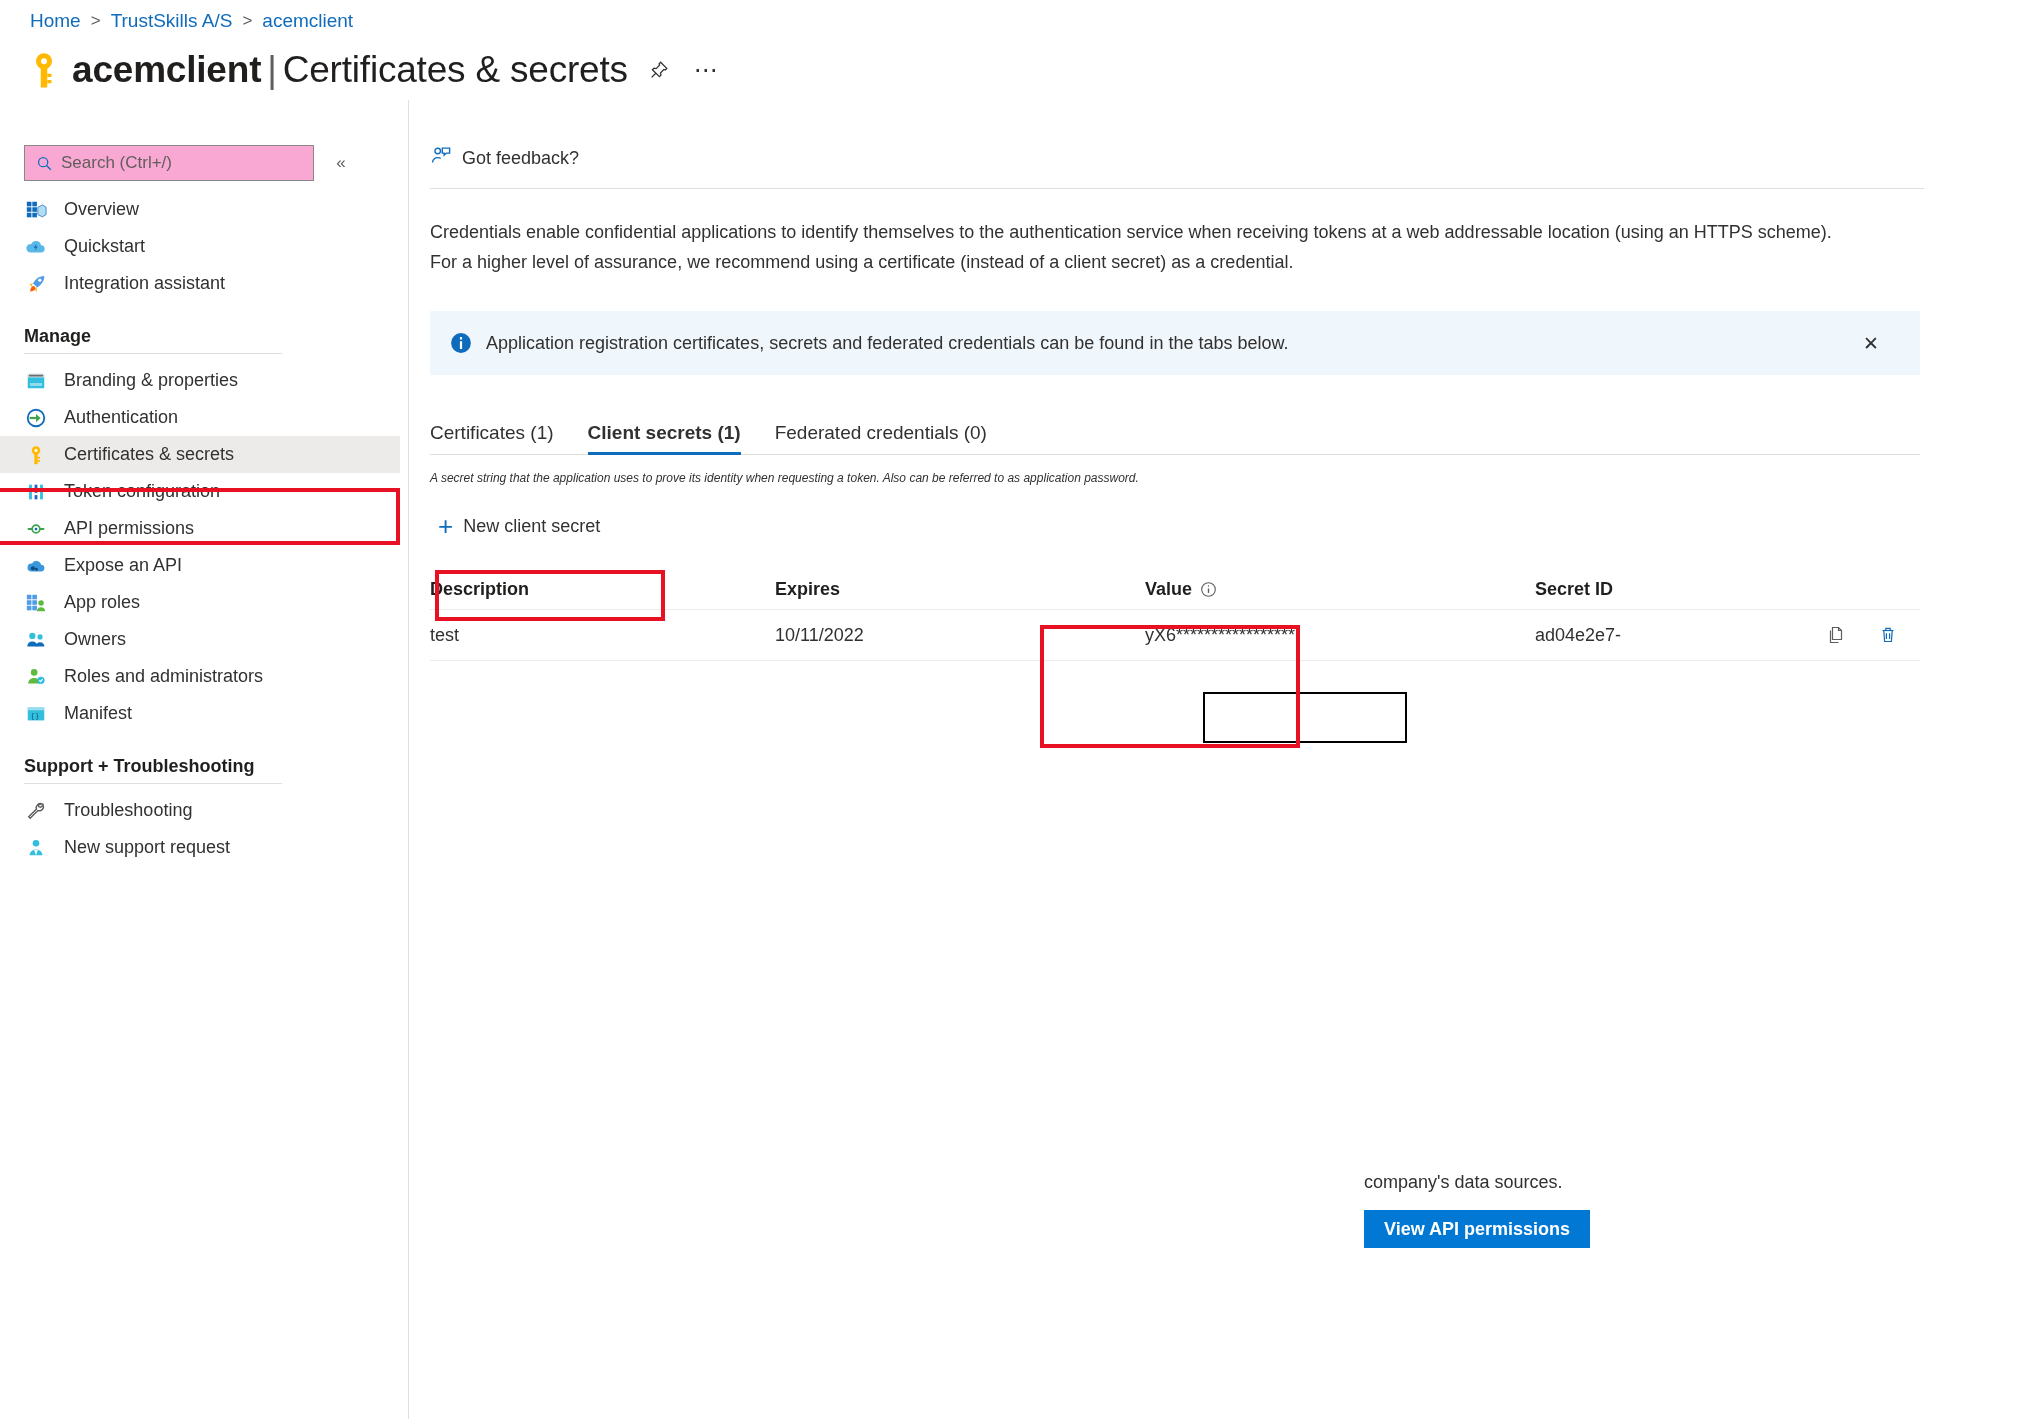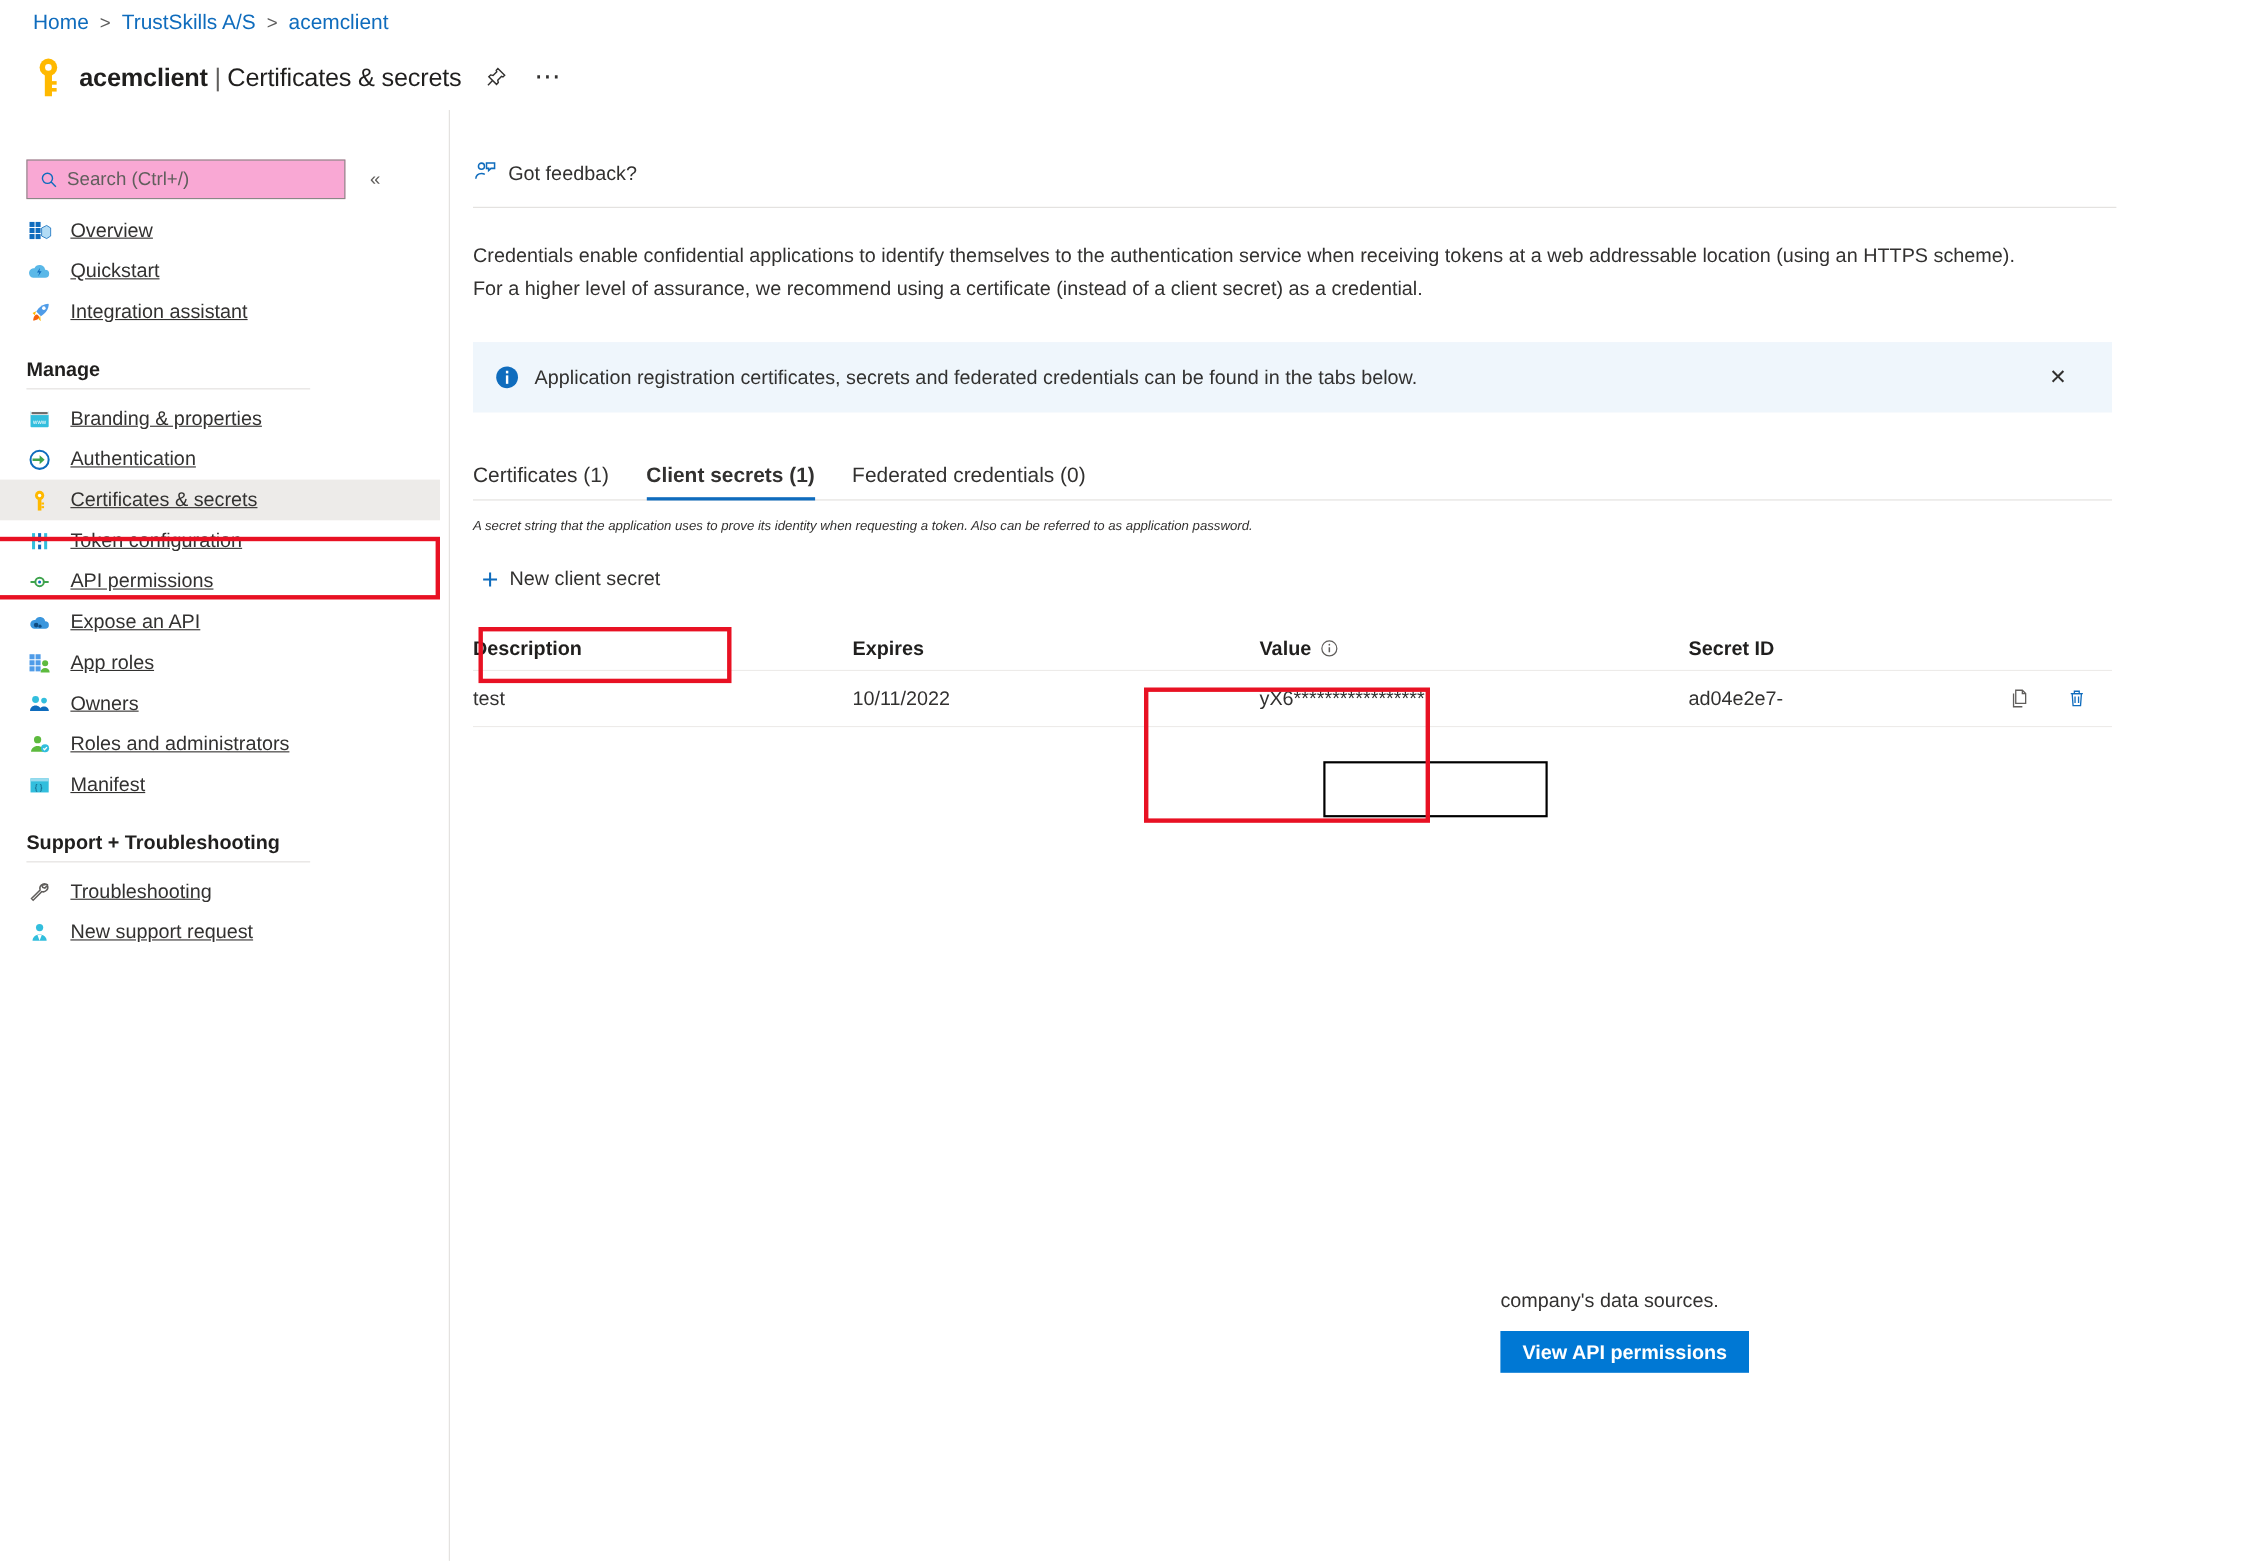--- a/index.html
+++ b/index.html
@@ -25,21 +25,21 @@
 
   
   .title-row {
     position: absolute;
     left: 24px; top: 48px;
     display: flex; align-items: center;
     height: 44px;
   }
   .title-icon { width: 40px; height: 40px; margin-right: 8px; flex: 0 0 auto; }
   .page-title {
-    font-size: 23px; font-weight: 600; color: #201f1e;
+    font-size: 37px; font-weight: 600; color: #201f1e;
     letter-spacing: -0.2px; white-space: nowrap;
   }
   .page-title .sep { font-weight: 300; color: #605e5c; margin: 0 6px; }
   .page-title .sub { font-weight: 400; color: #201f1e; }
   .title-btn {
     width: 34px; height: 34px; margin-left: 14px;
     display: flex; align-items: center; justify-content: center;
     cursor: pointer; color: #323130;
   }
   .ellipsis-btn { font-size: 24px; line-height: 10px; letter-spacing: 2px; color:#323130; }
@@ -68,21 +68,21 @@
     font-size: 17px; color: #323130; margin-left: 4px;
     background: transparent;
   }
   .search-input::placeholder { color: #605e5c; }
   .collapse-btn {
     width: 34px; height: 34px; margin-left: 10px;
     display:flex; align-items:center; justify-content:center;
     color:#605e5c; cursor:pointer; font-size: 17px;
   }
 
-  .nav-list { margin-top: 10px; text-decoration: underline; }
+  .nav-list { margin-top: 10px; }
   .nav-item {
     display: flex; align-items: center;
     height: 37px; padding-left: 24px;
     font-size: 18px; color: #323130; cursor: pointer;
     position: relative;
   }
   .nav-item.selected { background: #edebe9; }
   .nav-ico {
     width: 24px; height: 24px; margin-right: 16px;
     flex: 0 0 auto; display:flex; align-items:center; justify-content:center;

